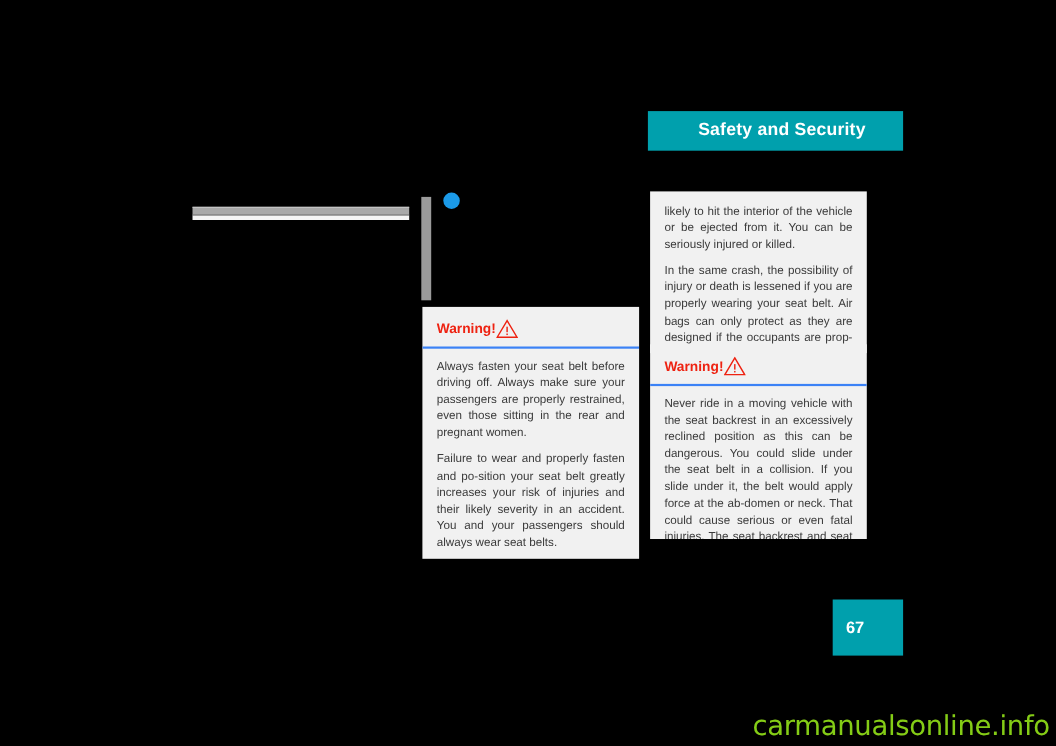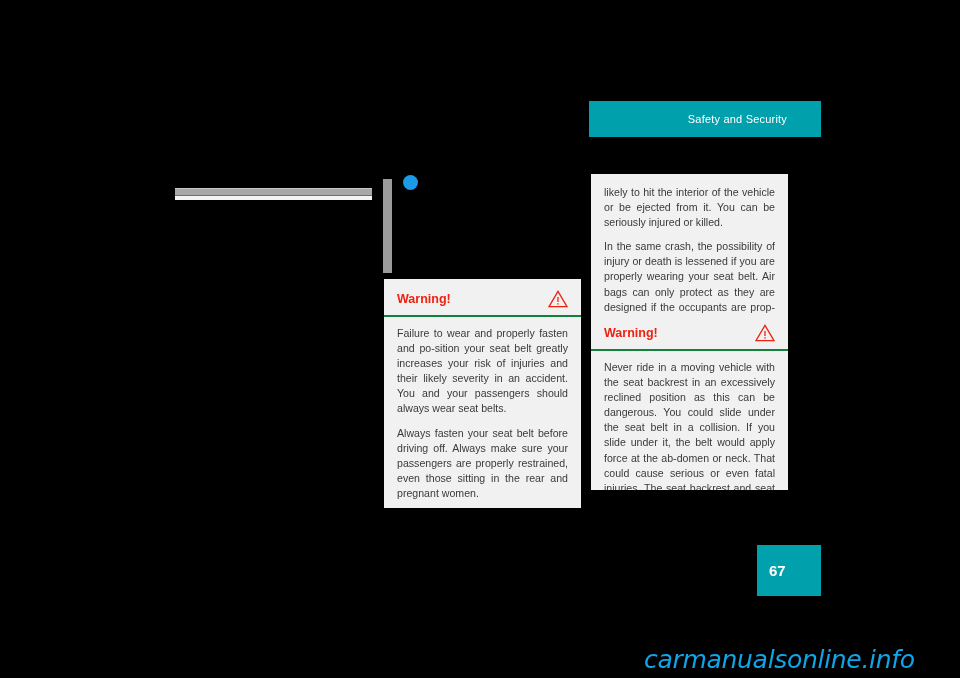--- a/index.html
+++ b/index.html
@@ -31,22 +31,22 @@
     height: 36px;
     background: #00a0ad;
     display: flex;
     align-items: center;
     justify-content: flex-end;
     box-sizing: border-box;
     padding-right: 34px;
   }
   .chapter-bar .chapter-title {
     color: #ffffff;
-    font-size: 11px;
-    font-weight: normal;
+    font-size: 16px;
+    font-weight: bold;
     letter-spacing: 0.2px;
     white-space: nowrap;
   }
 
   
   .illustration {
     position: absolute;
     left: 175px;
     top: 168px;
     width: 245px;
@@ -92,23 +92,23 @@
   
   .wbox {
     position: absolute;
     background: #f1f1f1;
     box-sizing: border-box;
     padding: 0;
   }
   .wbox-head {
     display: flex;
     align-items: center;
-    justify-content: space-between;
+    justify-content: flex-start;
     padding: 11px 13px 7px 13px;
-    border-bottom: 2px solid #15803d;
+    border-bottom: 2px solid #3b82f6;
   }
   .wbox-head .wtitle {
     color: #ee2211;
     font-size: 12.5px;
     font-weight: bold;
     line-height: 1;
   }
   .wbox-body {
     padding: 9px 13px 11px 13px;
   }
@@ -174,29 +174,28 @@
   }
   .page-number .pnum {
     color: #ffffff;
     font-size: 15px;
     font-weight: bold;
   }
 
   
   .watermark {
     position: absolute;
-    left: 644px;
+    left: 684px;
     top: 645px;
-    color: #0ea5e9;
+    color: #84cc16;
     font-size: 25px;
     font-weight: normal;
     letter-spacing: -0.3px;
     white-space: nowrap;
     font-family: "DejaVu Sans", sans-serif;
-    font-style: italic;
   }
 </style>
 </head>
 <body>
 
 <div class="page">
 
   <div class="chapter-bar">
     <span class="chapter-title">Safety and Security</span>
   </div>
@@ -213,22 +212,22 @@
       <span class="wtitle">Warning!</span>
       <span>
         <svg class="warn-tri" width="20" height="18" viewBox="0 0 20 18">
           <path d="M10 1.4 L19 16.6 L1 16.6 Z" fill="none" stroke="#ee2211" stroke-width="1.3" stroke-linejoin="miter"></path>
           <rect x="9.35" y="7.0" width="1.3" height="5.0" fill="#ee2211"></rect>
           <rect x="9.35" y="13.2" width="1.3" height="1.4" fill="#ee2211"></rect>
         </svg>
       </span>
     </div>
     <div class="wbox-body clipped">
+      <p>Always fasten your seat belt before driving off. Always make sure your passengers are properly restrained, even those sitting in the rear and pregnant women.</p>
       <p>Failure to wear and properly fasten and po-sition your seat belt greatly increases your risk of injuries and their likely severity in an accident. You and your passengers should always wear seat belts.</p>
-      <p>Always fasten your seat belt before driving off. Always make sure your passengers are properly restrained, even those sitting in the rear and pregnant women.</p>
 
     </div>
   </div>
 
   <div class="wbox" id="cont-box">
     <div class="wbox-body">
       <p>likely to hit the interior of the vehicle or be ejected from it. You can be seriously injured or killed.</p>
       <p>In the same crash, the possibility of injury or death is lessened if you are properly wearing your seat belt. Air bags can only protect as they are designed if the occupants are prop-erly wearing their seat belts.</p>
     </div>
   </div>

